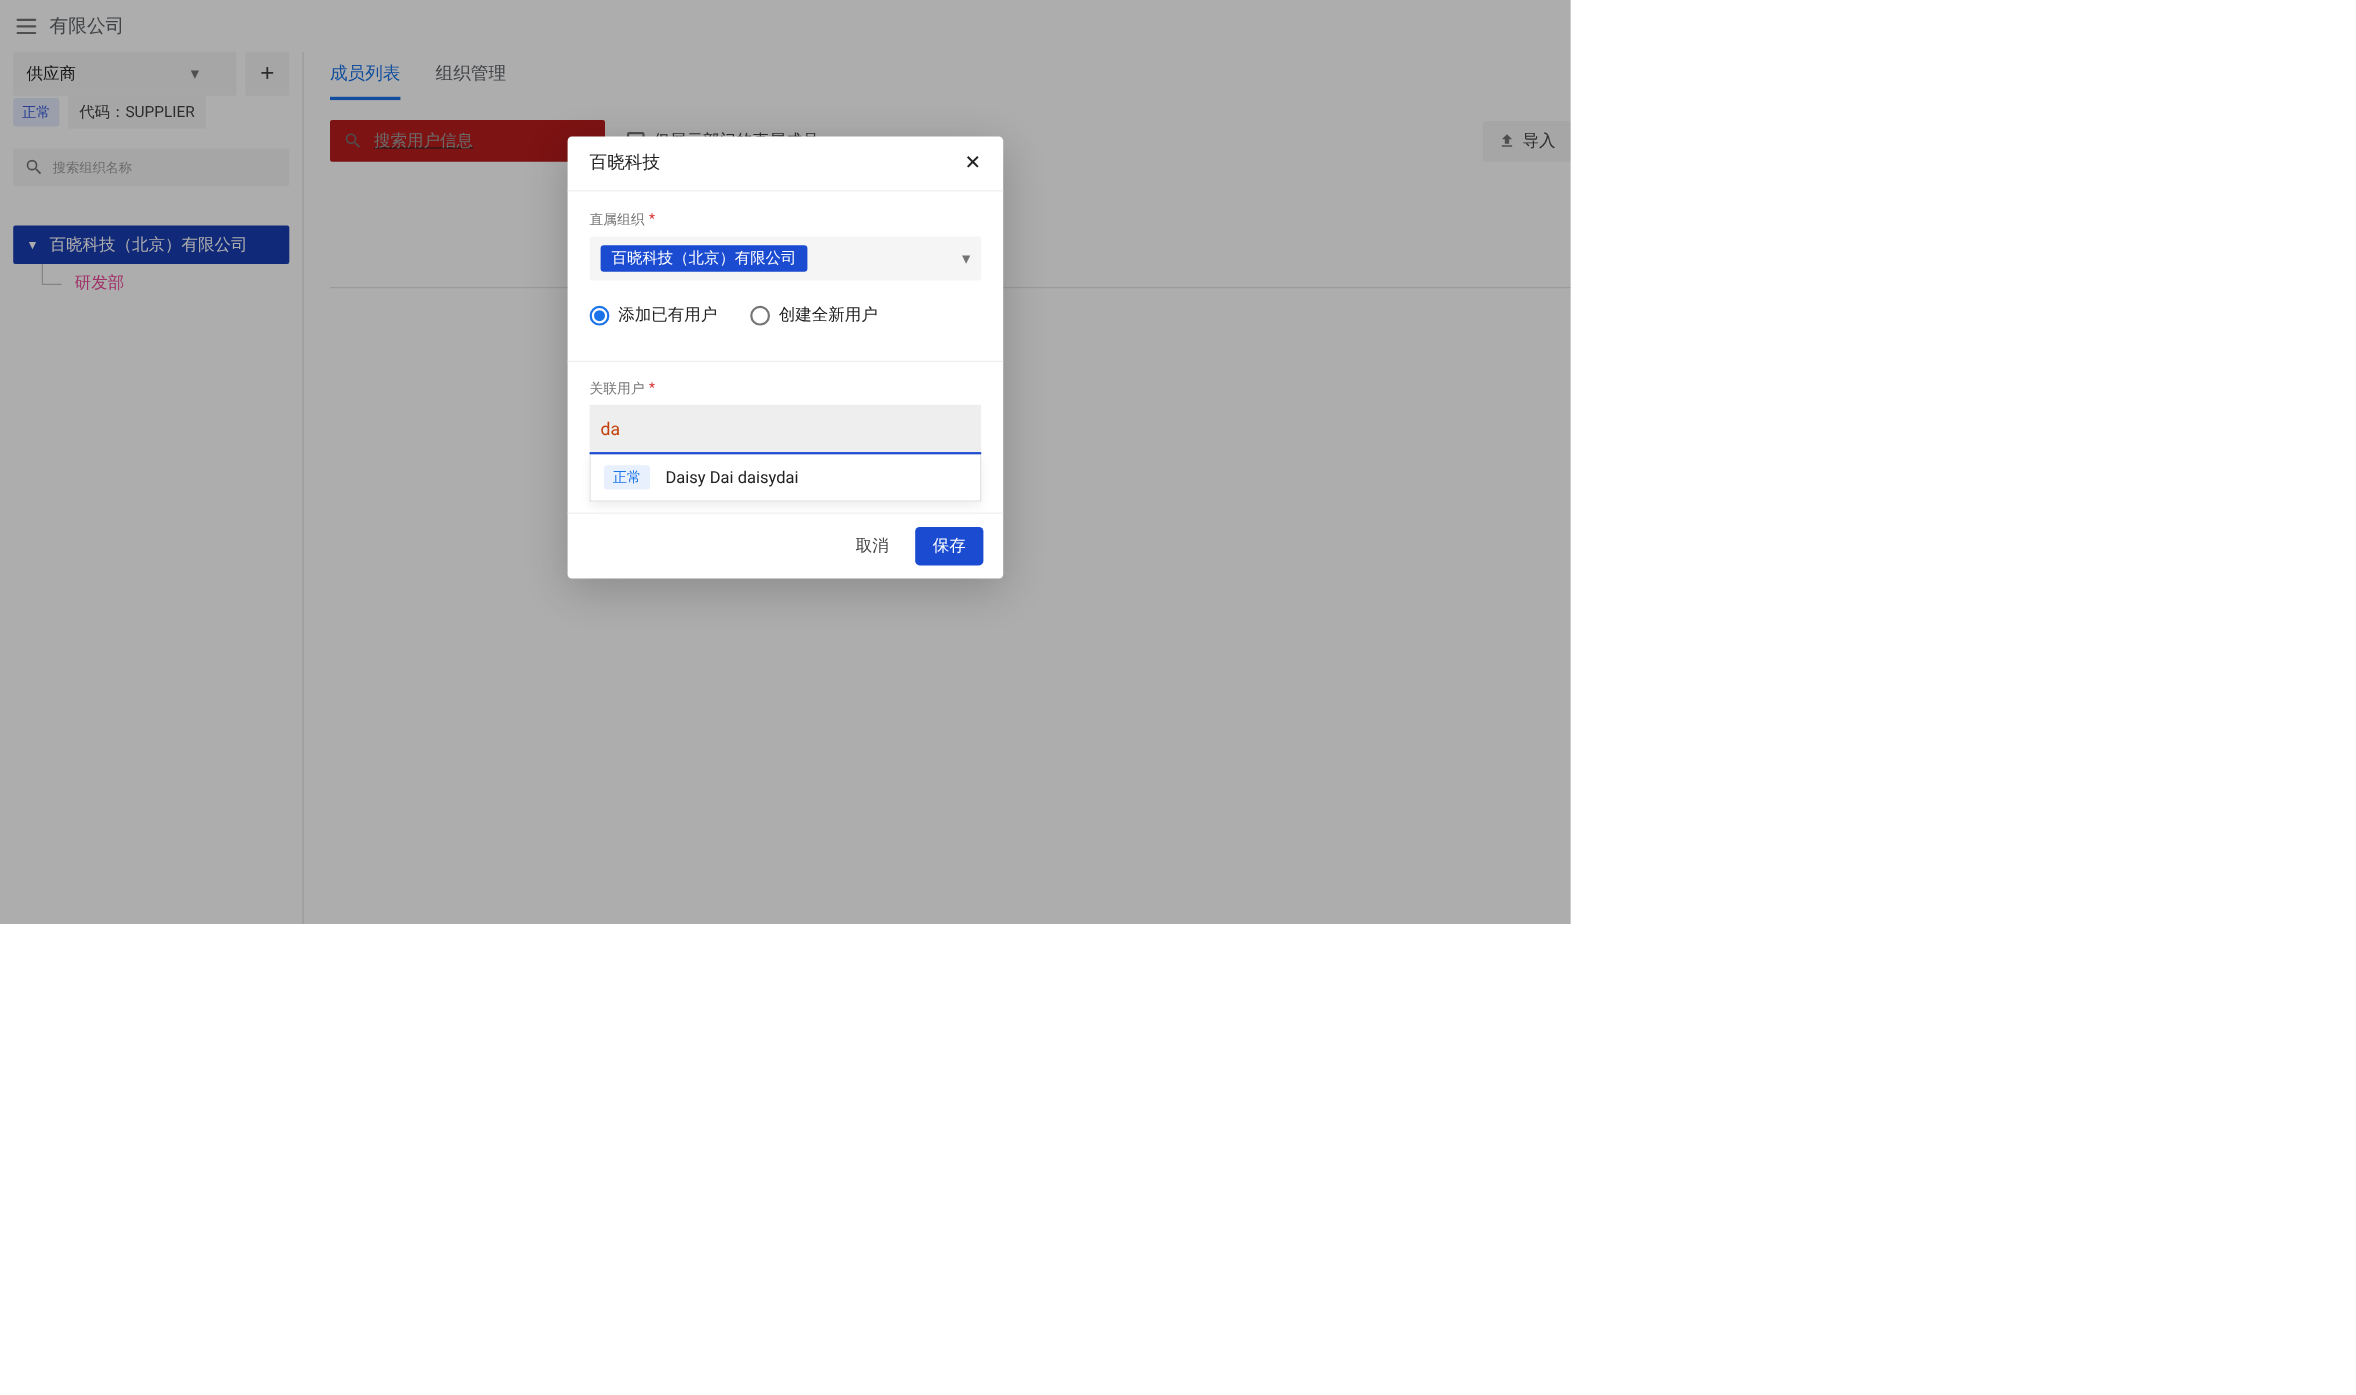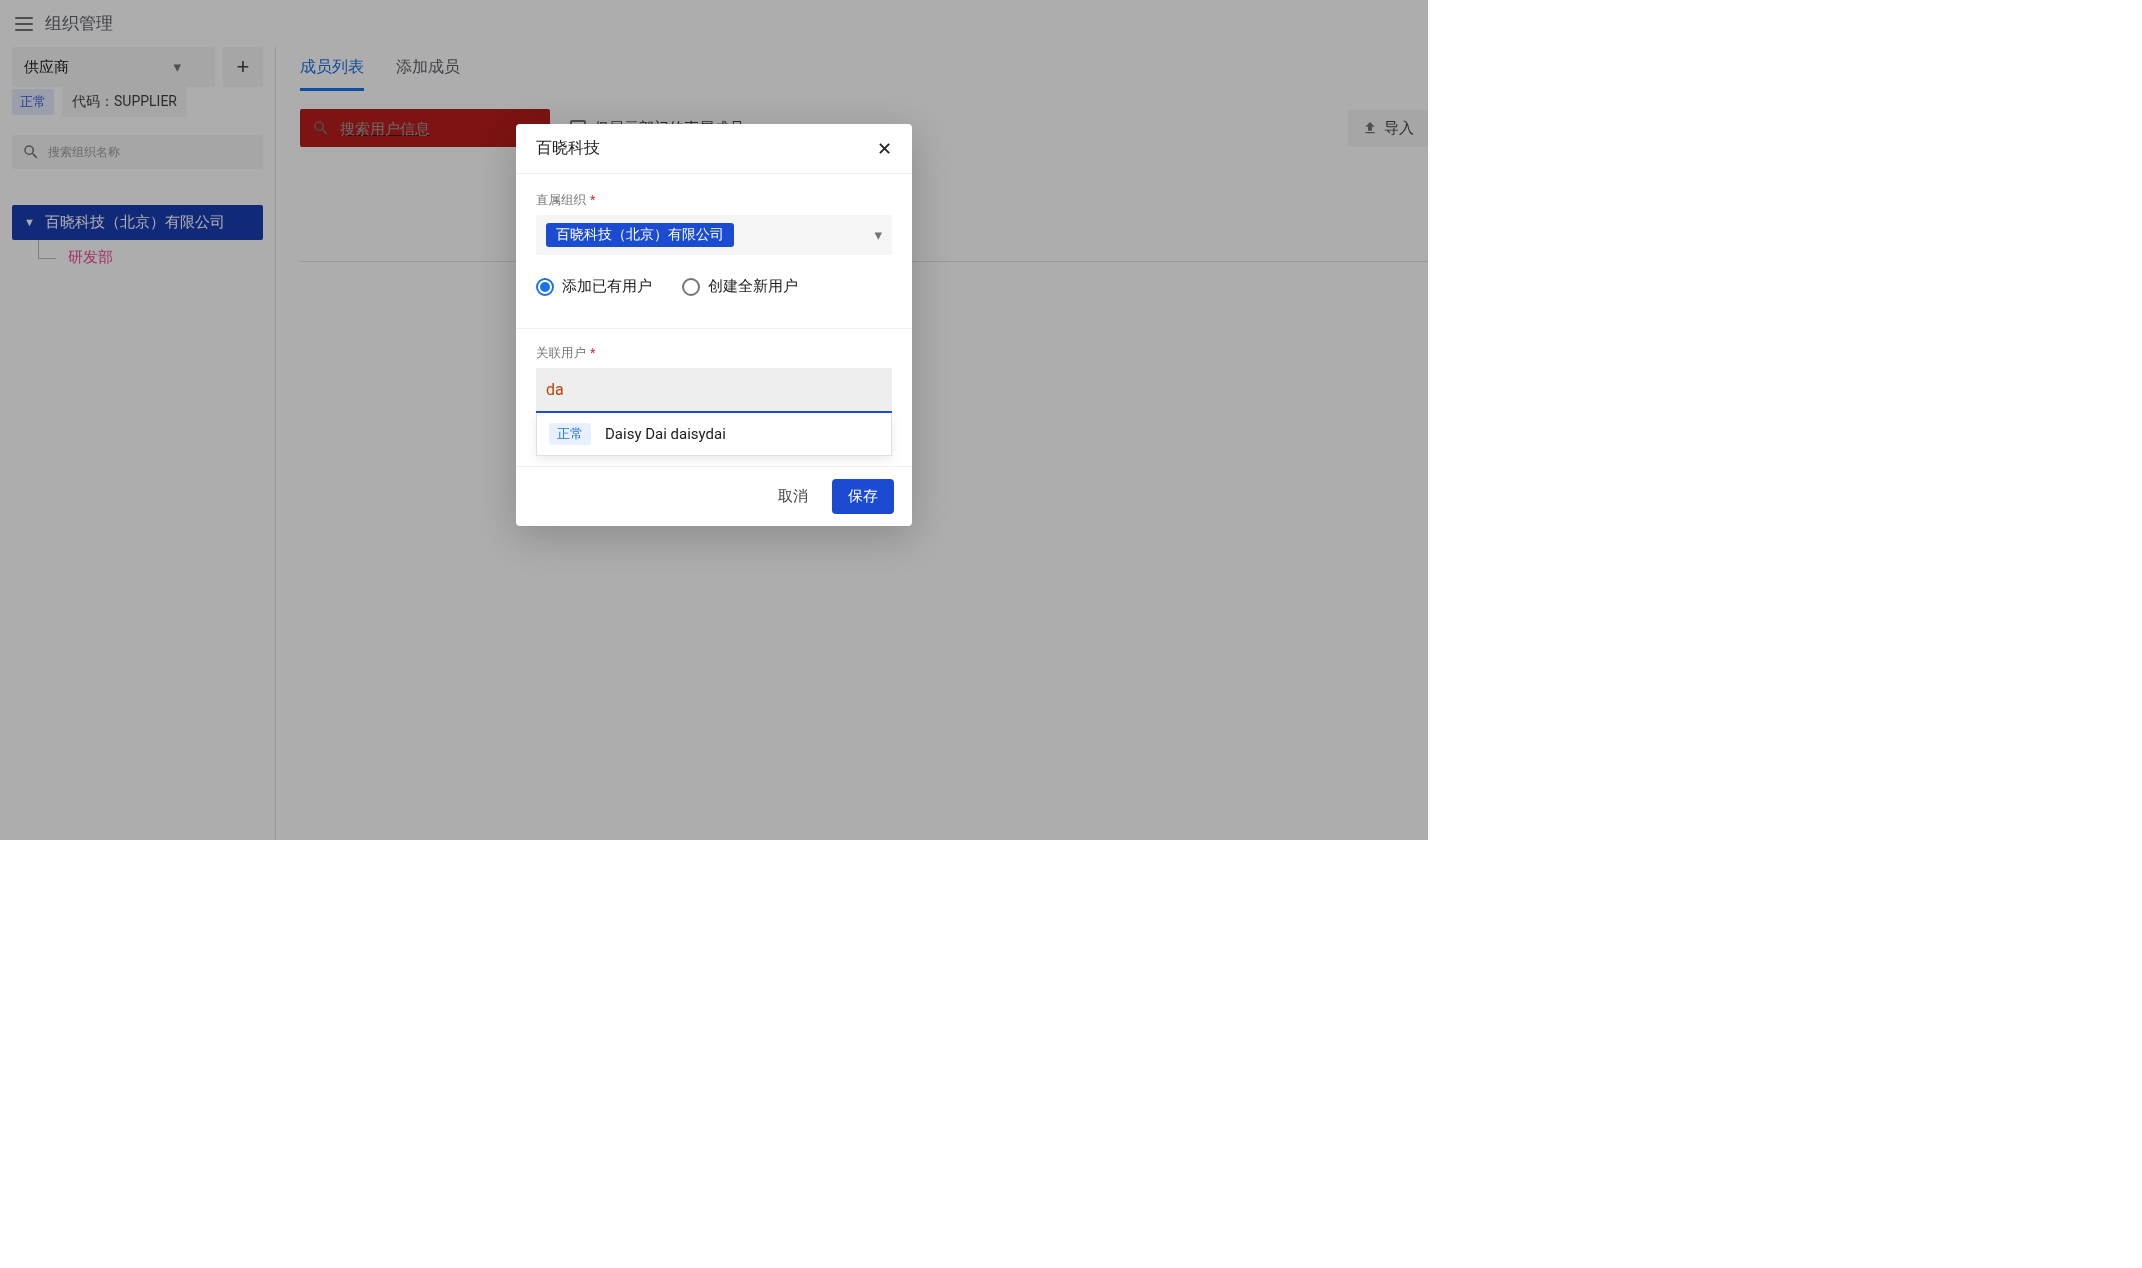--- a/index.html
+++ b/index.html
@@ -219,21 +219,21 @@
 </style>
 </head>
 <body>
 
 <div class="topbar">
   <div class="menu-icon">
       <span></span>
       <span></span>
       <span></span>
     </div>
-  <div class="page-title">组织管理</div>
+  <div class="page-title">有限公司</div>
 </div>
 
 <div class="layout">
 
   <div class="left">
     <div class="supplier-row">
       <div class="supplier-select">
         <span>供应商</span>
         <span class="caret">▾</span>
       </div>
@@ -256,21 +256,21 @@
       <span>百晓科技（北京）有限公司</span>
     </div>
     <div class="tree-child">
       <span>研发部</span>
     </div>
   </div>
 
   <div class="right">
     <div class="tabs">
       <div class="tab active">成员列表</div>
-      <div class="tab">添加成员</div>
+      <div class="tab">组织管理</div>
     </div>
     <div class="toolbar-row">
       <div class="search-user">
         <svg class="svg-icon" viewBox="0 0 24 24">
             <path d="M15.5 14h-.79l-.28-.27A6.47 6.47 0 0016 9.5 6.5 6.5 0 109.5 16a6.47 6.47 0 004.23-1.57l.27.28v.79l5 5L20.49 19l-5-5zM9.5 14A4.5 4.5 0 1114 9.5 4.5 4.5 0 019.5 14z"></path>
           </svg>
         <input placeholder="搜索用户信息" style="">
       </div>
       <label class="chk-row">
         <span class="chk-box"></span>

